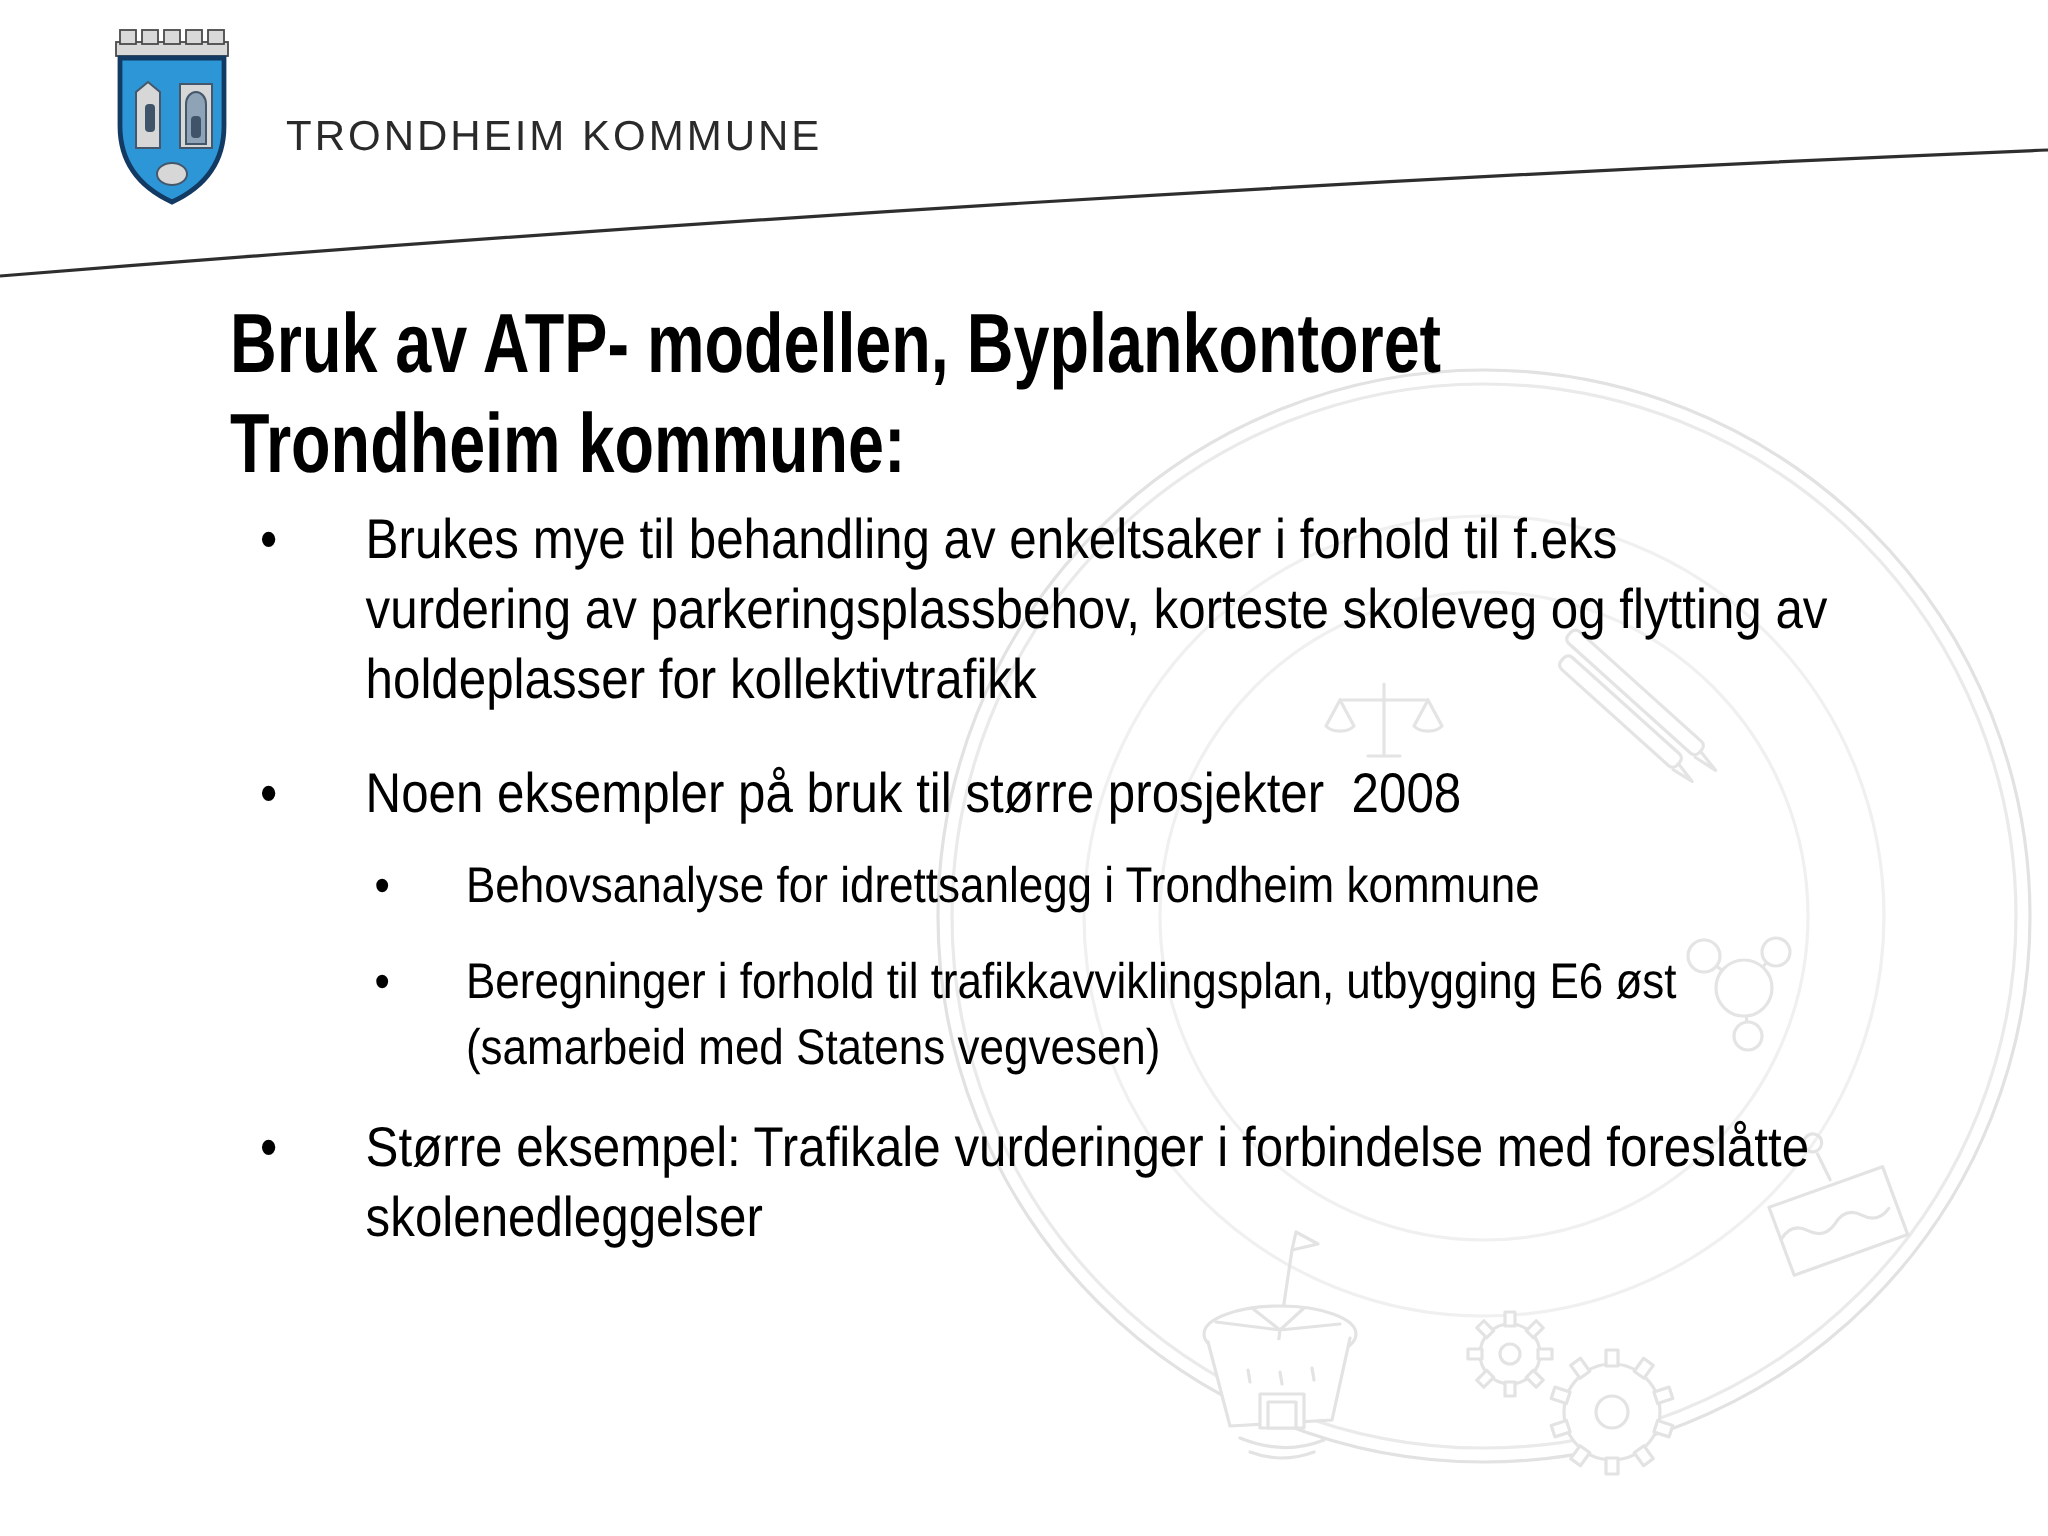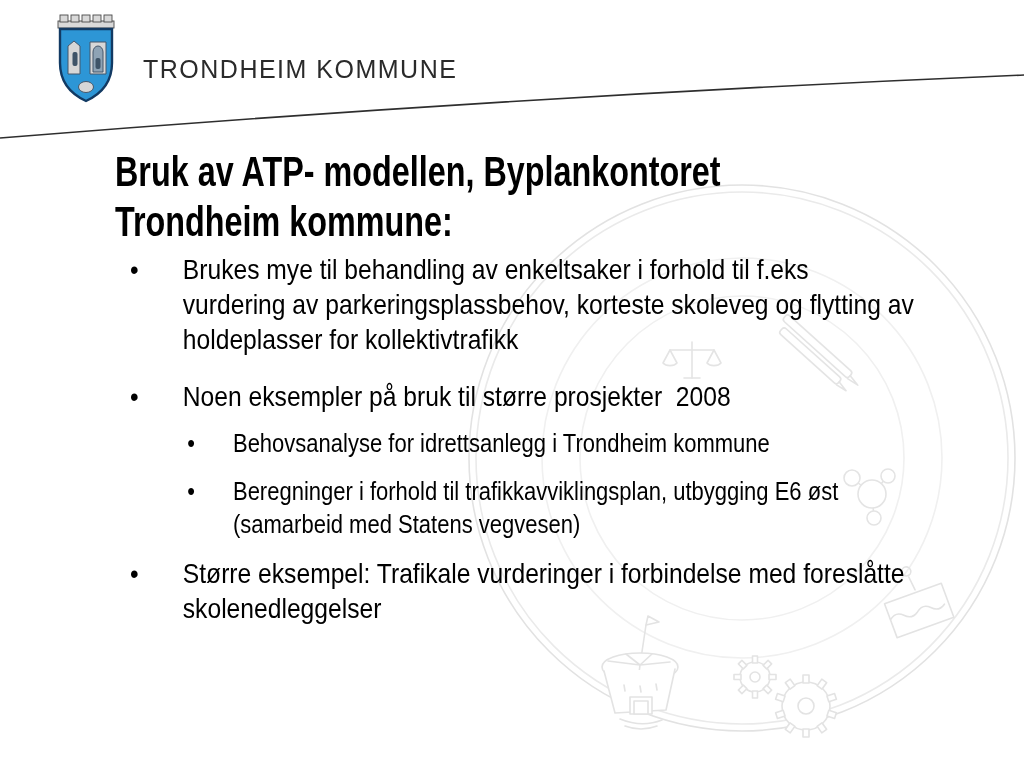--- a/index.html
+++ b/index.html
@@ -5,21 +5,21 @@
   html,body{margin:0;padding:0;background:#ffffff;}
   .slide{
     position:relative;width:1024px;height:768px;overflow:hidden;background:#fff;
     font-family:"Liberation Sans",sans-serif;color:#000;
   }
   
   .watermark{position:absolute;left:0;top:0;width:1024px;height:768px;pointer-events:none;}
   
   .logo{position:absolute;left:55px;top:8px;width:62px;height:98px;}
   .orgname{
-    position:absolute;left:143px;top:56px;font-size:25px;line-height:26px;
+    position:absolute;left:143px;top:56px;font-size:21px;line-height:26px;
     letter-spacing:1.5px;color:#2a2a2a;white-space:nowrap;font-weight:400;
   }
   .curve{position:absolute;left:0;top:0;width:1024px;height:170px;}
   
   .title{
     position:absolute;left:115px;top:147px;font-size:42px;line-height:50px;font-weight:700;
     transform:scaleX(0.77);transform-origin:left top;white-space:nowrap;color:#000;
   }
   
   .content{

